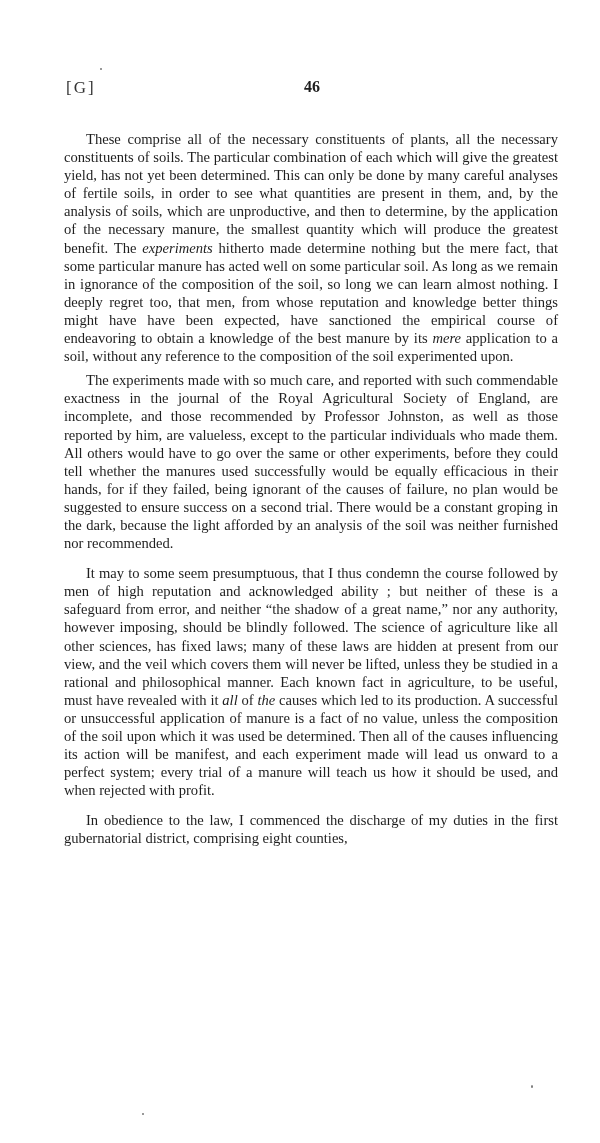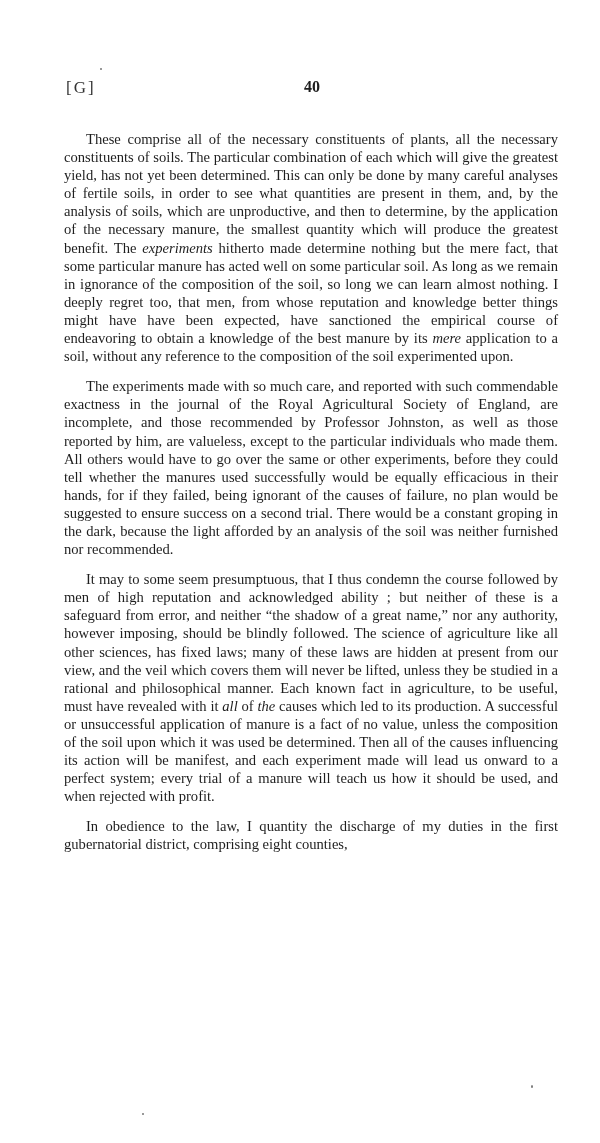--- a/index.html
+++ b/index.html
@@ -52,45 +52,45 @@
     .para {
       margin: 0;
       font-size: 14.6px;
       line-height: 18.1px;
       text-align: justify;
       text-align-last: left;
       hyphens: manual;
     }
     .para.indent { text-indent: 22px; }
     .gap-large { margin-top: 12px; }
-    .gap-small { margin-top: 12px; }
+    .gap-small { margin-top: 6px; }
     em { font-style: italic; }
     .speck {
       position: absolute;
       background: #777;
       border-radius: 50%;
     }
   </style>
 </head>
 <body>
 
 <div class="page">
 
   <div class="running-head">
     <span class="signature">[G]</span>
-    <span class="page-number">40</span>
+    <span class="page-number">46</span>
   </div>
 
   <div class="body-text">
 
     <p class="para indent gap-large"><span>These comprise all of the necessary constituents of plants, all the necessary constituents of soils. The particular combination of each which will give the greatest yield, has not yet been determined. This can only be done by many careful analyses of fertile soils, in order to see what quantities are present in them, and, by the analysis of soils, which are unproductive, and then to determine, by the application of the necessary manure, the smallest quantity which will produce the greatest benefit. The </span><em>experiments</em><span> hitherto made determine nothing but the mere fact, that some particular manure has acted well on some particular soil. As long as we remain in ignorance of the composition of the soil, so long we can learn almost nothing. I deeply regret too, that men, from whose reputation and knowledge better things might have have been expected, have sanctioned the empirical course of endeavoring to obtain a knowledge of the best manure by its </span><em>mere</em><span> application to a soil, without any reference to the composition of the soil experimented upon.</span></p>
 
     <p class="para indent gap-small">The experiments made with so much care, and reported with such commendable exactness in the journal of the Royal Agricultural Society of England, are incomplete, and those recommended by Professor Johnston, as well as those reported by him, are valueless, except to the particular individuals who made them. All others would have to go over the same or other experiments, before they could tell whether the manures used successfully would be equally efficacious in their hands, for if they failed, being ignorant of the causes of failure, no plan would be suggested to ensure success on a second trial. There would be a constant groping in the dark, because the light afforded by an analysis of the soil was neither furnished nor recommended.</p>
 
     <p class="para indent gap-large"><span>It may to some seem presumptuous, that I thus condemn the course followed by men of high reputation and acknowledged ability ; but neither of these is a safeguard from error, and neither “the shadow of a great name,” nor any authority, however imposing, should be blindly followed. The science of agriculture like all other sciences, has fixed laws; many of these laws are hidden at present from our view, and the veil which covers them will never be lifted, unless they be studied in a rational and philosophical manner. Each known fact in agriculture, to be useful, must have revealed with it </span><em>all</em><span> of </span><em>the</em><span> causes which led to its production. A successful or unsuccessful application of manure is a fact of no value, unless the composition of the soil upon which it was used be determined. Then all of the causes influencing its action will be manifest, and each experiment made will lead us onward to a perfect system; every trial of a manure will teach us how it should be used, and when rejected with profit.</span></p>
 
-    <p class="para indent gap-large">In obedience to the law, I quantity the discharge of my duties in the first gubernatorial district, comprising eight counties,</p>
+    <p class="para indent gap-large">In obedience to the law, I commenced the discharge of my duties in the first gubernatorial district, comprising eight counties,</p>
   </div>
 </div>
 
 <span class="speck" style="left:142px;top:1113px;width:2px;height:2px;"></span>
 <span class="speck" style="left:531px;top:1085px;width:2px;height:3px;"></span>
 <span class="speck" style="left:100px;top:68px;width:2px;height:2px;"></span>
 
 </body></html>

